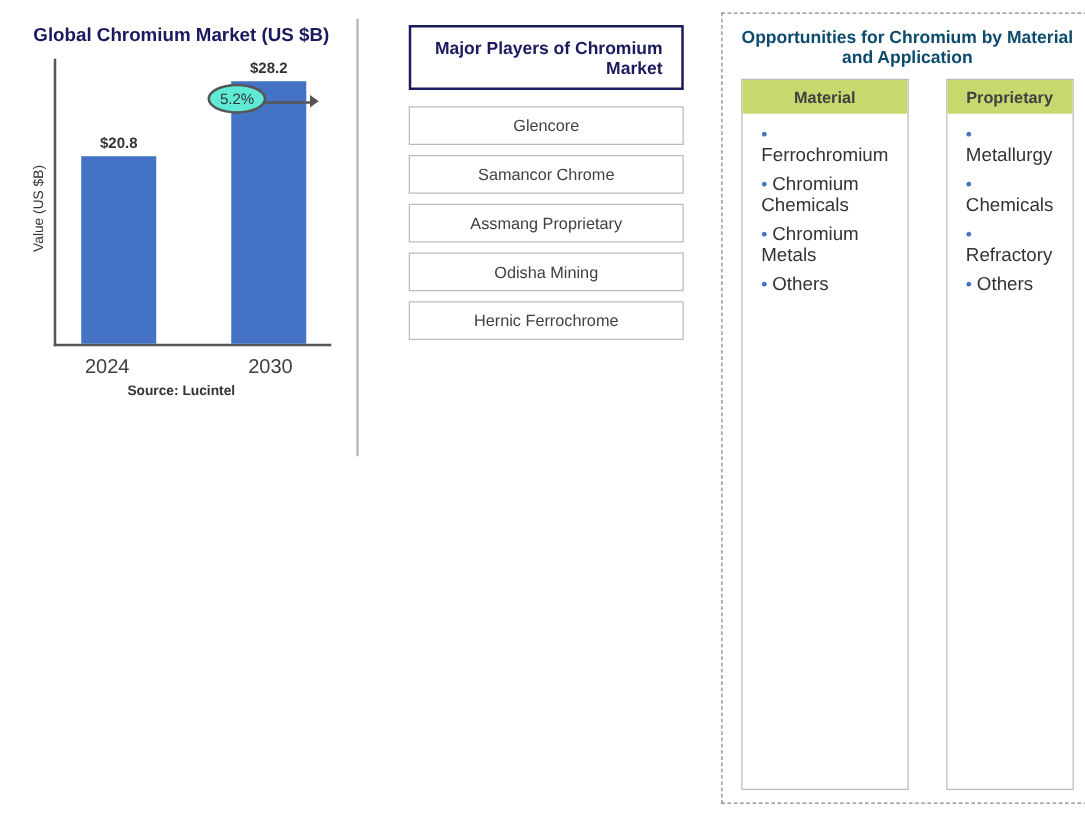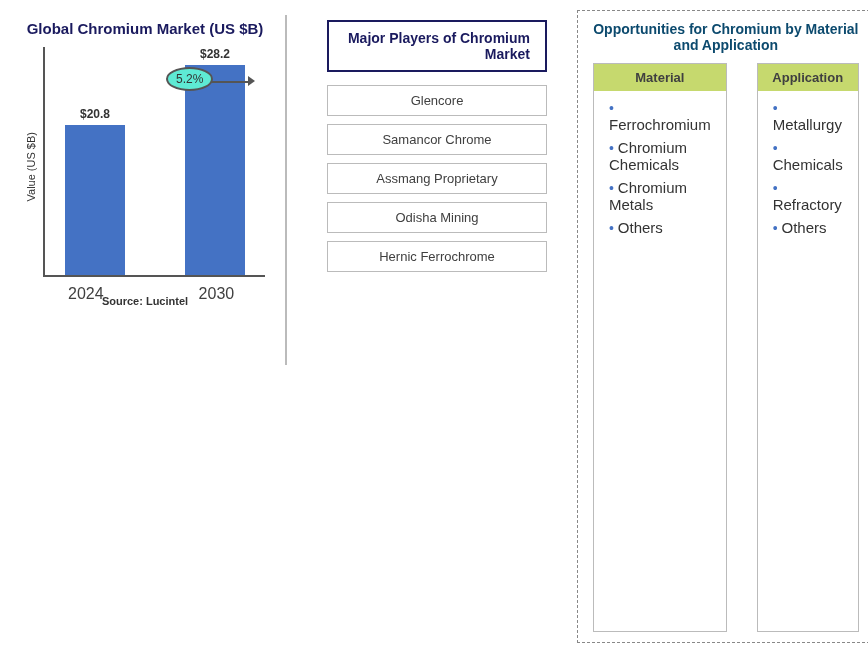--- a/index.html
+++ b/index.html
@@ -137,21 +137,21 @@
       border-top: 5px solid transparent;
       border-bottom: 5px solid transparent;
       border-left: 7px solid #555;
     }
 
     .source-text {
       font-size: 11px;
       font-weight: bold;
       color: #333;
       text-align: center;
-      margin-top: 8px;
+      margin-top: 20px;
     }
 
     
     .vertical-divider {
       width: 2px;
       background: #bbb;
       margin: 5px 0;
     }
 
     
@@ -319,21 +319,21 @@
         <div class="column-header">Material</div>
         <div class="column-items">
           <div class="column-item">Ferrochromium</div>
           <div class="column-item">Chromium Chemicals</div>
           <div class="column-item">Chromium Metals</div>
           <div class="column-item">Others</div>
         </div>
       </div>
 
       <div class="column-box">
-        <div class="column-header">Application</div>
+        <div class="column-header">Proprietary</div>
         <div class="column-items">
           <div class="column-item">Metallurgy</div>
           <div class="column-item">Chemicals</div>
           <div class="column-item">Refractory</div>
           <div class="column-item">Others</div>
         </div>
       </div>
 
     </div>
   </div>

